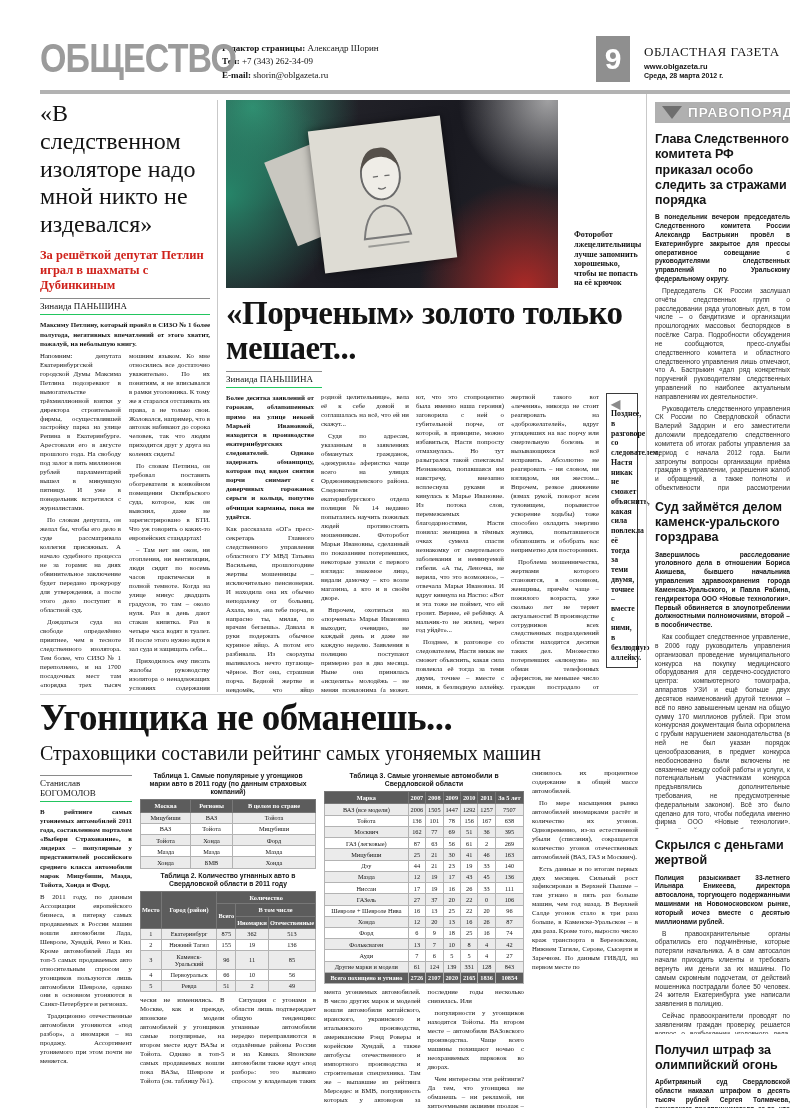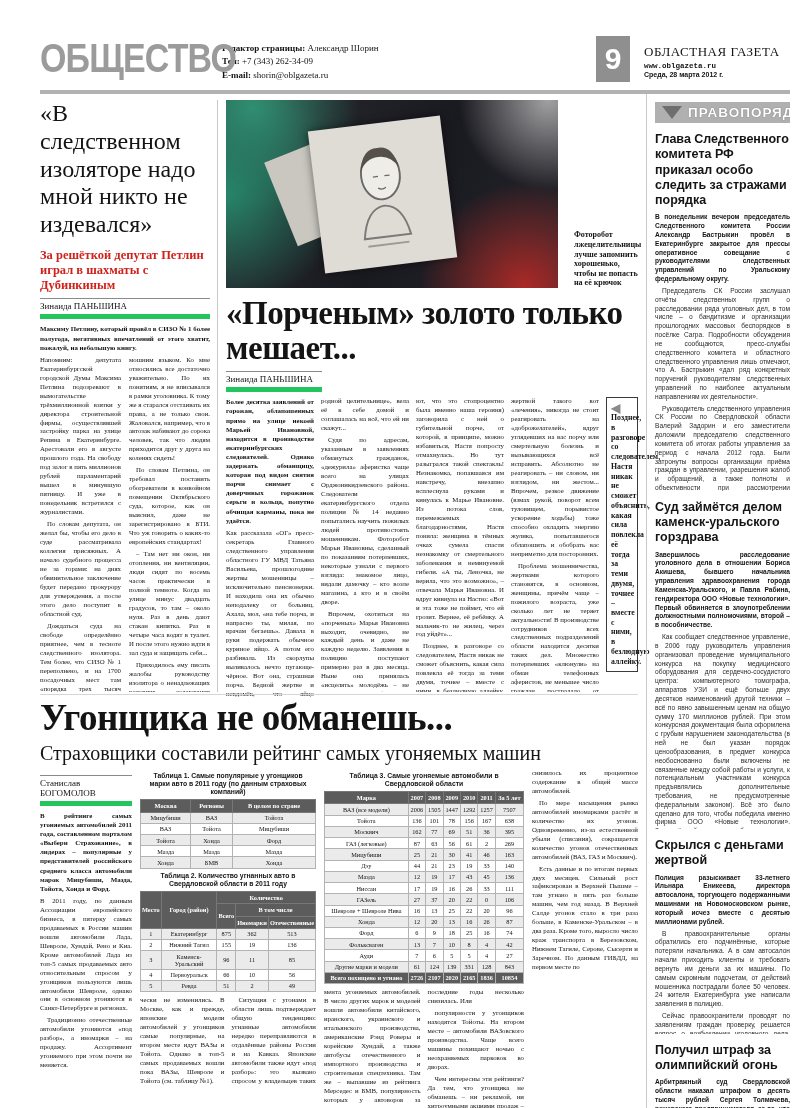--- a/index.html
+++ b/index.html
@@ -8,30 +8,30 @@
 .page{width:800px;height:1108px;padding:30px 10px 0 40px;display:flex;flex-direction:column}
 
 .masthead{display:flex;align-items:center;gap:14px;height:56px}
 .m-section{font-family:"Liberation Sans",sans-serif;font-weight:bold;font-size:40px;line-height:52px;color:#9b9b9b;letter-spacing:-1px;transform:scaleX(.85);transform-origin:left;white-space:nowrap;width:168px;flex:none}
 .m-editor{font-size:9px;line-height:1.45;padding-top:8px}
 .m-editor b{font-weight:bold}
 .m-spacer{flex:1}
 .m-page{flex:none;width:34px;height:46px;background:#8f8f8f;color:#fff;font-family:"Liberation Sans",sans-serif;font-weight:bold;font-size:30px;display:flex;align-items:center;justify-content:center;margin-top:2px}
 .m-brand{width:146px;flex:none;padding-top:6px}
 .m-brand-name{font-size:13px;letter-spacing:.5px;white-space:nowrap}
-.m-brand-site{font-family:Liberation Mono, monospace;font-weight:bold;font-size:7.5px;margin-top:2px}
+.m-brand-site{font-family:Liberation Sans, sans-serif;font-weight:bold;font-size:7.5px;margin-top:2px}
 .m-brand-date{font-family:"Liberation Sans",sans-serif;font-weight:bold;font-size:7px;margin-top:1px}
 .m-rule{height:4px;background:#b2b2b2;margin:4px 0 0}
 
 .content{flex:1;min-height:0;display:flex}
 .main-left{width:598px;flex:none;display:flex;flex-direction:column;min-height:0}
 .rail{flex:1;min-width:0;border-left:1px solid #c9c9c9;margin-left:8px;padding:8px 0 6px 8px;font-family:"Liberation Sans",sans-serif;display:flex;flex-direction:column;overflow:hidden}
 .top-row{height:598px;flex:none;display:flex;padding-top:6px}
 
-.byline{border-top:1px solid #8a8a8a;border-bottom:5px solid #22c55e;font-size:9px;padding:2px 0 3px;margin:6px 0 5px}
+.byline{border-top:1px solid #8a8a8a;border-bottom:1px solid #22c55e;font-size:9px;padding:2px 0 3px;margin:6px 0 5px}
 .lead{font-weight:bold;font-size:6.9px;line-height:1.32;text-align:justify;margin-bottom:4px}
 .smalltext{font-size:6.8px;line-height:1.32;text-align:justify;overflow:hidden}
 .smalltext p{margin-bottom:3px;text-indent:7px}
 .smalltext p:first-child{text-indent:0}
 
 .left-art{width:178px;flex:none;border-right:1px solid #c9c9c9;padding-right:7px;display:flex;flex-direction:column;min-height:0}
 .left-head{font-size:24px;font-weight:normal;line-height:1.16}
 .kicker{color:#cf221b;font-weight:bold;font-size:12.5px;line-height:1.18;margin-top:9px}
 .left-cols{flex:1;min-height:0;display:flex;gap:8px}
 .left-cols .col{flex:1;min-width:0}

